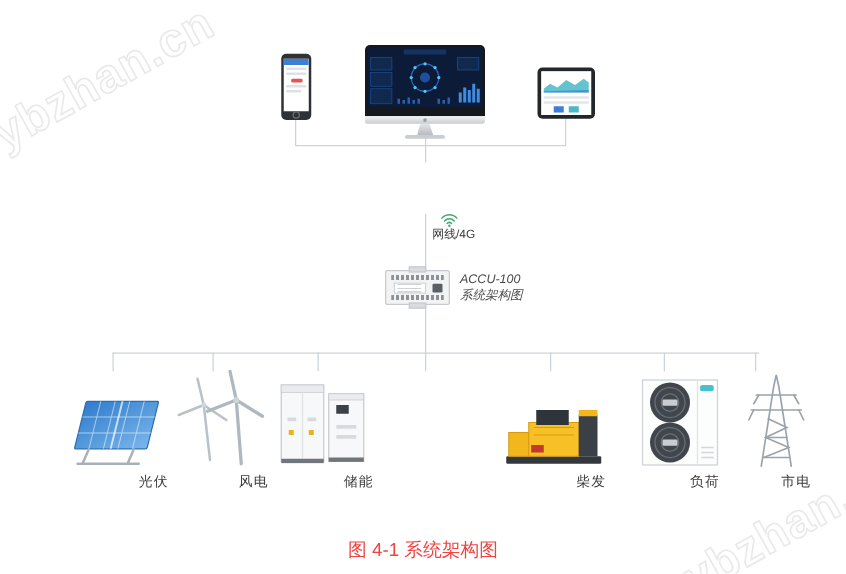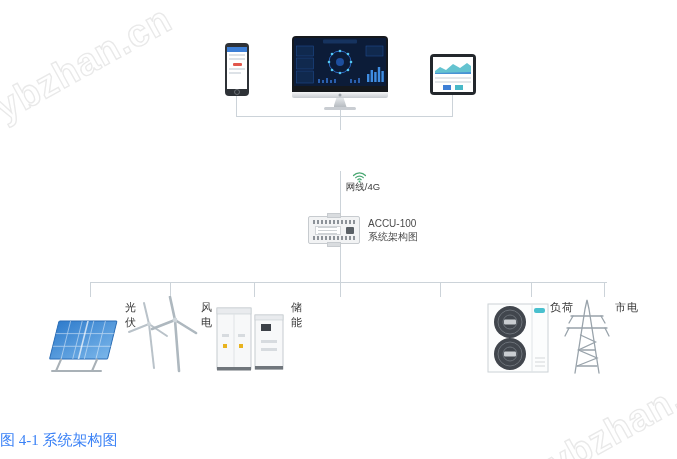--- a/index.html
+++ b/index.html
@@ -59,29 +59,29 @@
   .accu-terms{position:absolute;left:4px;right:4px;height:4px;
         background:repeating-linear-gradient(90deg,#8d9298 0 2px,transparent 2px 4px);}
   .accu-terms.t{top:3px;} .accu-terms.b{bottom:3px;}
   .accu-screen{position:absolute;top:9px;left:6px;width:26px;height:9px;background:#fff;
         border:1px solid #d2d5d8;box-sizing:border-box;
         background-image:repeating-linear-gradient(180deg,#cfd3d6 0 1px,transparent 1px 3px);
         background-size:80% 100%;background-repeat:no-repeat;background-position:center;}
   .accu-btn{position:absolute;top:10px;right:5px;width:8px;height:7px;background:#5a6066;
         border-radius:1px;}
   .accu-label{position:absolute;left:368px;top:217px;font-size:10px;line-height:13px;
-        color:#4a4a4a;z-index:2;}
-  
-  .dev{position:absolute;top:296px;width:90px;display:flex;flex-direction:row;
-       align-items:flex-start;z-index:2;}
+        color:#4a4a4a;z-index:2;font-style:italic;}
+  
+  .dev{position:absolute;top:296px;width:90px;display:flex;flex-direction:column;
+       align-items:flex-end;z-index:2;}
   .icon-box{height:78px;display:flex;align-items:flex-end;justify-content:center;}
   .dev-label{margin-top:4px;font-size:11px;color:#3a3a3a;letter-spacing:1px;}
   
-  .caption{position:absolute;left:0;right:0;top:431px;font-size:15px;
-           color:#3b82f6;font-family:Liberation Serif, serif;z-index:2;}
+  .caption{position:absolute;left:0;right:0;top:431px;text-align:center;font-size:15px;
+           color:#ef4444;font-family:Liberation Sans, sans-serif;z-index:2;}
 </style>
 </head>
 <body>
 
 <div class="canvas">
 
   <div class="watermark wm-tl">ybzhan.cn</div>
   <div class="watermark wm-br">ybzhan.cn</div>
 
   <div class="line" style="left:236px;top:96px;width:1px;height:20px;"></div>
@@ -247,20 +247,35 @@
           <path d="M50,24 L54,75"></path>
           <path d="M50,24 L45,1 M50,24 L27,33 M50,24 L71,37"></path>
         </g>
         <circle cx="50" cy="24" r="2.4" fill="#cfd6db" stroke="none"></circle>
       </svg>
     </div>
     <div class="dev-label">风电</div>
   </div>
 
 
+  <div class="dev" style="left:395px;">
+    <div class="icon-box">
+      <svg width="84" height="58" viewBox="0 0 84 58">
+        <rect x="4" y="49" width="76" height="6" rx="1" fill="#33383d"></rect>
+        <rect x="6" y="30" width="16" height="19" fill="#f3b71e" stroke="#d69a14" stroke-width="0.8"></rect>
+        <rect x="22" y="22" width="40" height="27" fill="#f6c026" stroke="#d69a14" stroke-width="0.8"></rect>
+        <rect x="28" y="12" width="26" height="12" fill="#2f343a"></rect>
+        <rect x="62" y="16" width="15" height="33" fill="#3a4046"></rect>
+        <rect x="62" y="12" width="15" height="5" fill="#f3b71e"></rect>
+        <rect x="24" y="40" width="10" height="6" fill="#c0392b"></rect>
+        <path d="M26,26 H58 M26,32 H58" stroke="#d69a14" stroke-width="0.8"></path>
+      </svg>
+    </div>
+    <div class="dev-label">柴发</div>
+  </div>
 
   <div class="dev" style="left:486px;">
     <div class="icon-box">
       <svg width="64" height="72" viewBox="0 0 64 72">
         <rect x="2" y="2" width="60" height="68" fill="#fcfdfd" stroke="#ccd2d6"></rect>
         <path d="M46,2 V70" stroke="#e0e4e7" stroke-width="1"></path>
         <rect x="48" y="6" width="11" height="5" rx="2" fill="#49c0ce"></rect>
         <g>
           <circle cx="24" cy="20" r="16" fill="#41464d"></circle>
           <circle cx="24" cy="20" r="12" fill="none" stroke="#6b7178" stroke-width="1"></circle>

